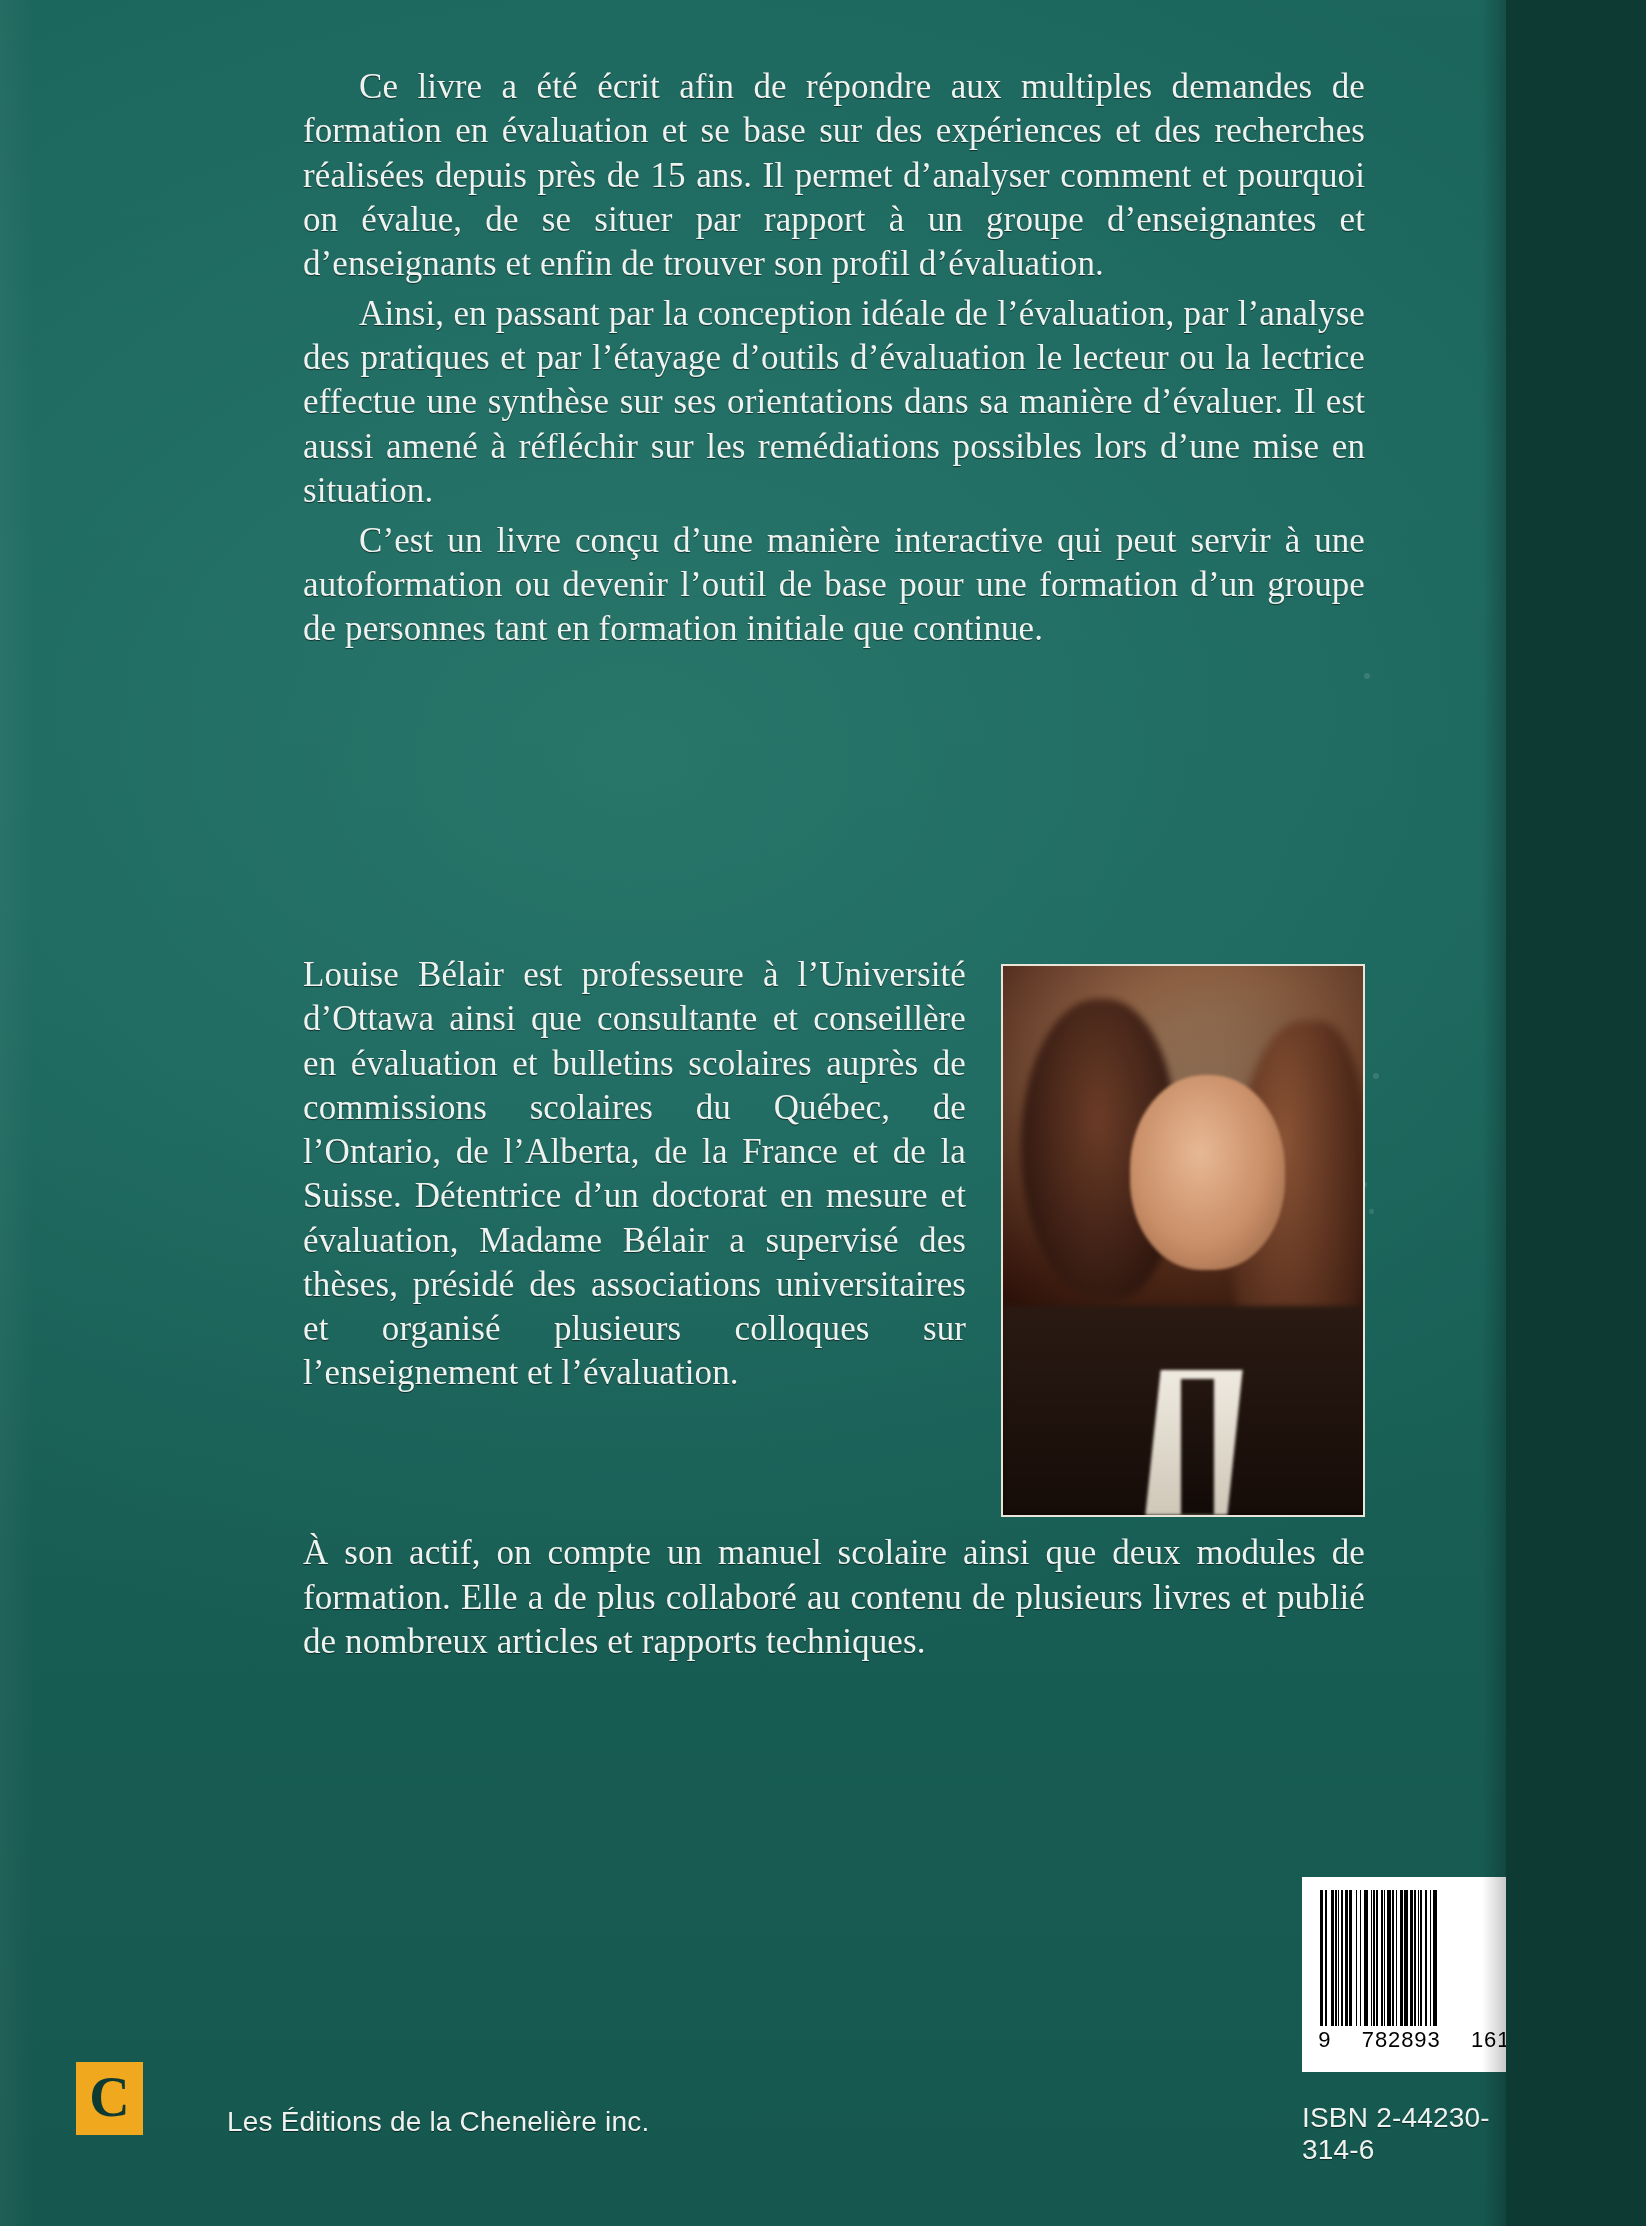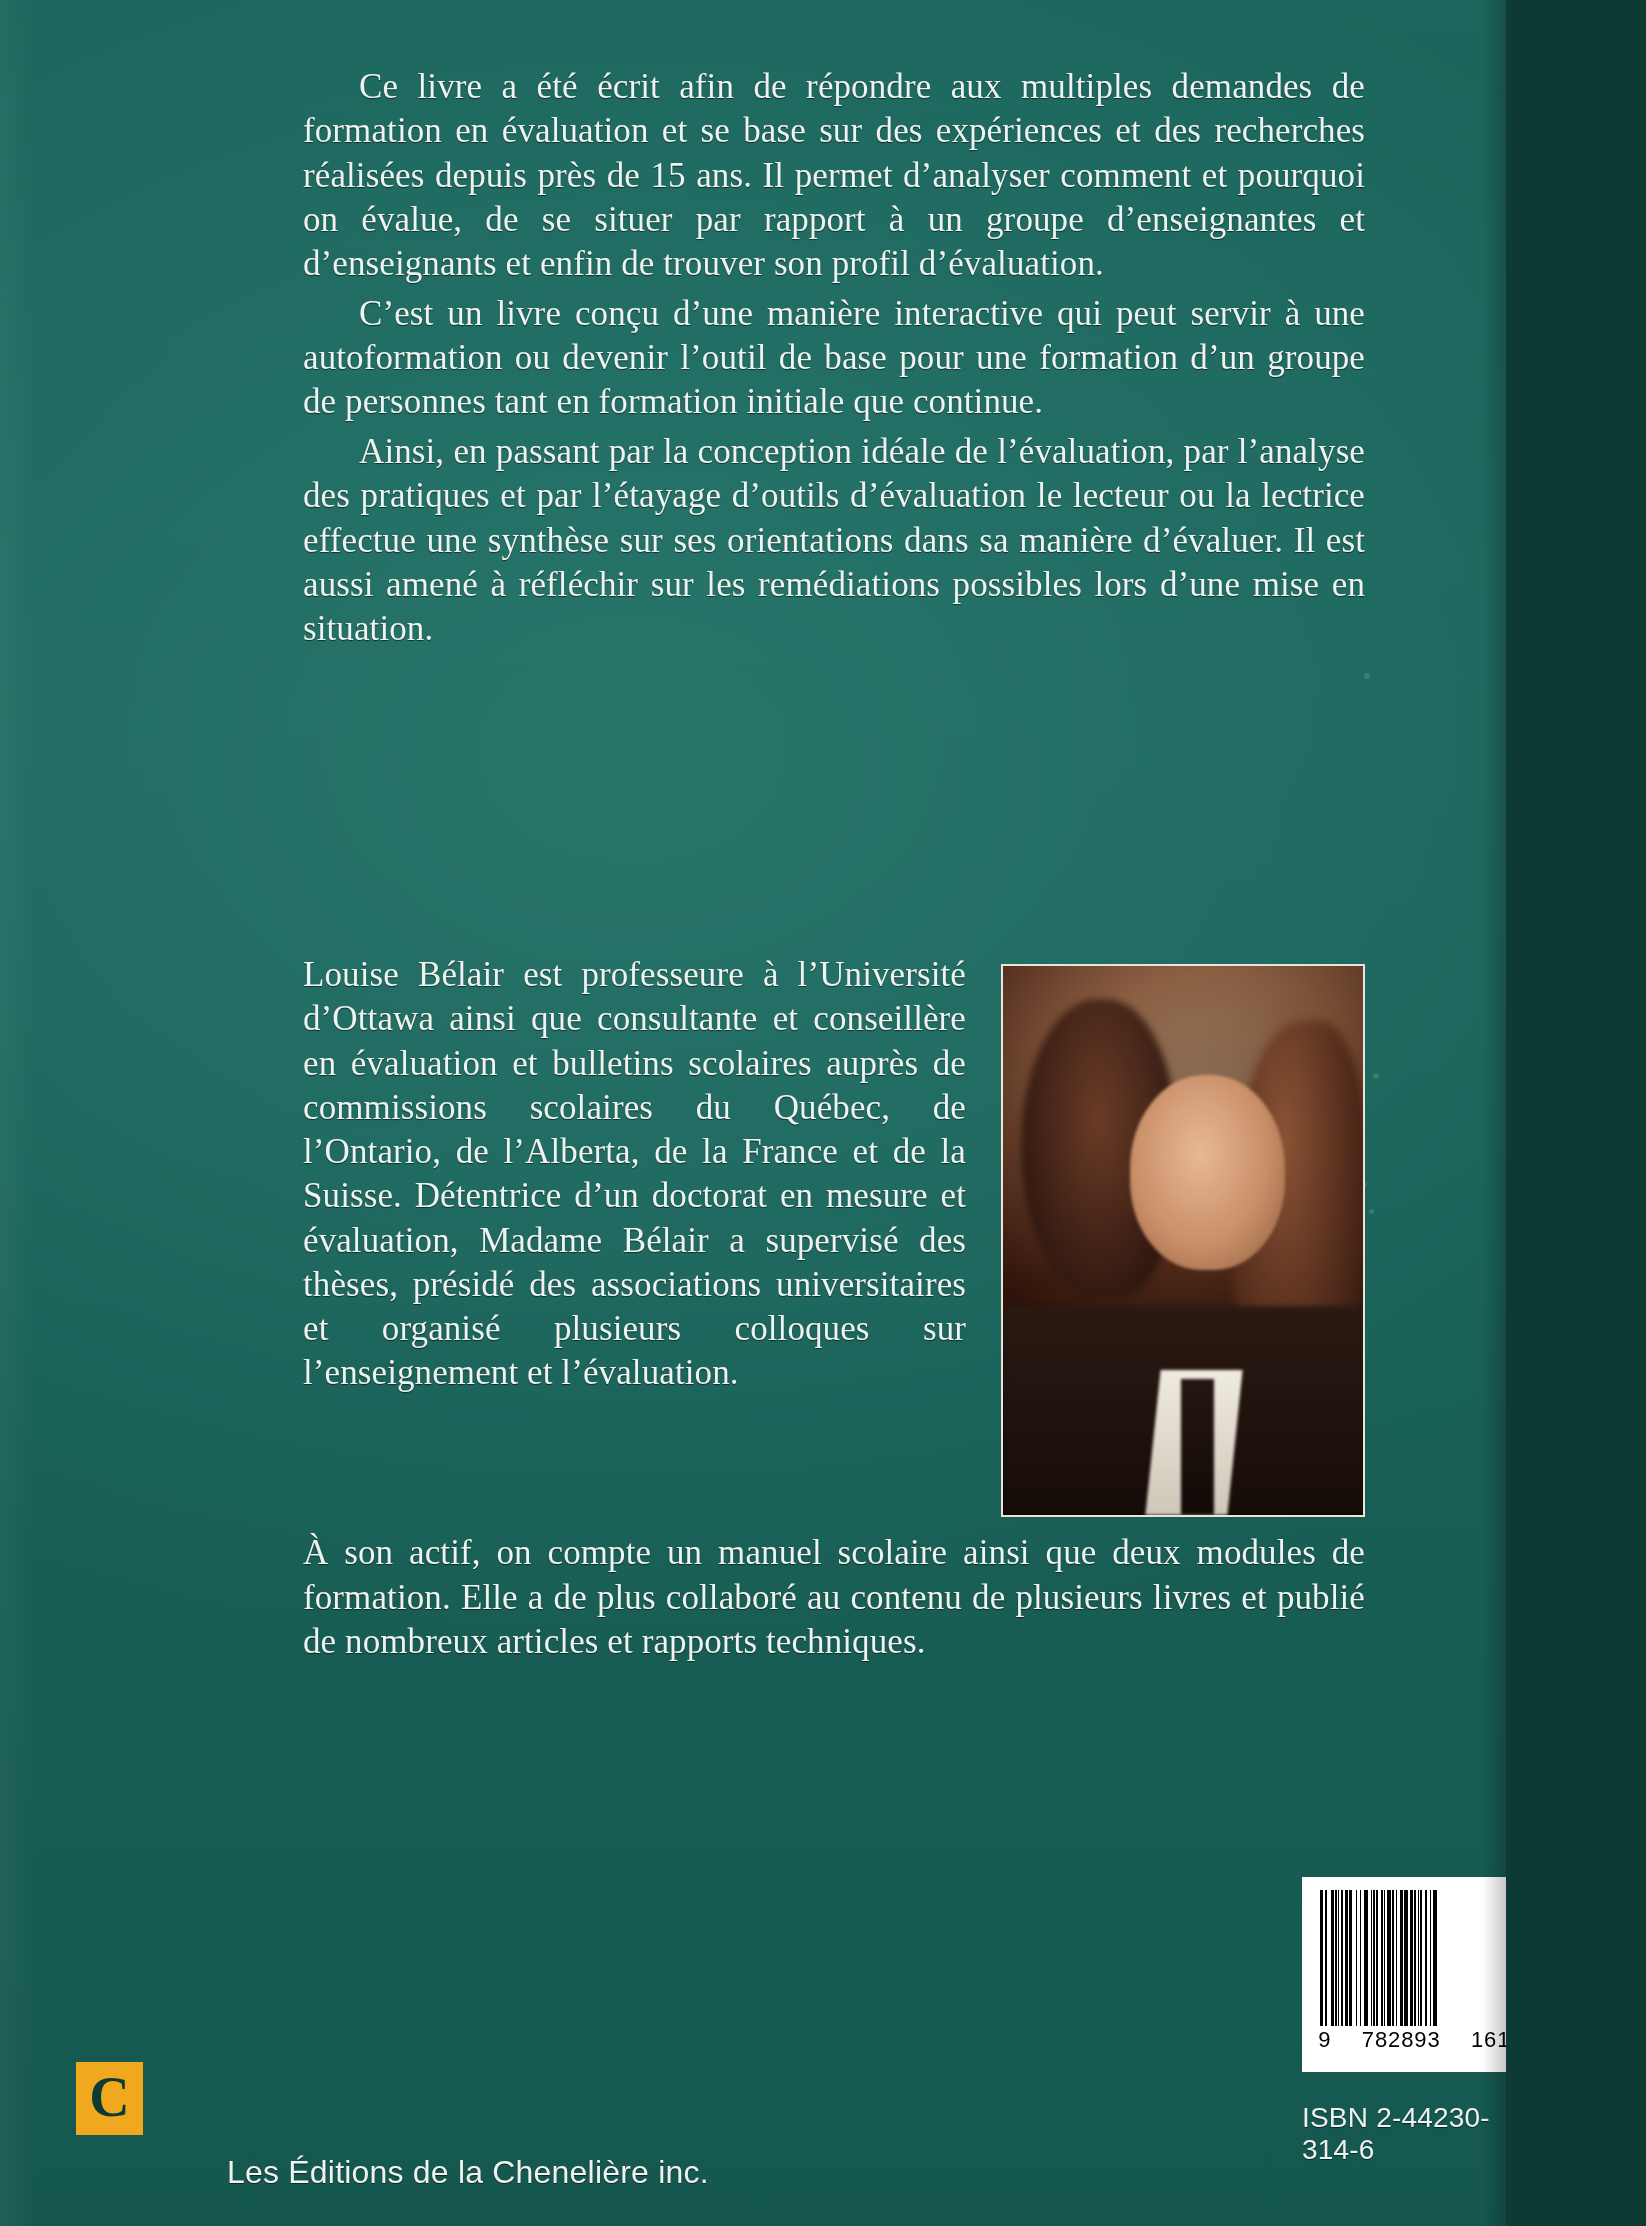--- a/index.html
+++ b/index.html
@@ -167,24 +167,23 @@
     font-weight: bold;
     line-height: 1;
     transform: translateY(-1.8px);
   }
   .publisher {
     position: absolute;
     left: 227px;
     top: 2106px;
     color: #eef3ef;
     font-family: "Liberation Sans", sans-serif;
-    font-size: 32px;
+    font-size: 28px;
     letter-spacing: 0.2px;
     text-shadow: 0 0.9px 0.9px rgba(0,0,0,0.55);
-    margin-top: 48px;
   }
 
   .barcode-box {
     position: absolute;
     left: 1302px;
     top: 1877px;
     width: 264px;
     height: 195px;
     background: #ffffff;
     padding: 12.7px 14.5px 5.5px 14.5px;
@@ -232,22 +231,22 @@
 
 <div class="cover">
 
   <div class="speck" style="left:1364px; top:673px; width:6.4px; height:6.4px;"></div>
   <div class="speck" style="left:1373px; top:1073px; width:5.5px; height:5.5px;"></div>
   <div class="speck" style="left:1362px; top:1182px; width:4.5px; height:4.5px;"></div>
   <div class="speck" style="left:1369px; top:1209px; width:4.5px; height:4.5px;"></div>
 
   <div class="blurb">
     <p>Ce livre a été écrit afin de répondre aux multiples demandes de formation en évaluation et se base sur des expériences et des recherches réalisées depuis près de 15 ans. Il permet d’analyser comment et pourquoi on évalue, de se situer par rapport à un groupe d’enseignantes et d’enseignants et enfin de trouver son profil d’évaluation.</p>
+    <p>Ainsi, en passant par la conception idéale de l’évaluation, par l’analyse des pratiques et par l’étayage d’outils d’évaluation le lecteur ou la lectrice effectue une synthèse sur ses orientations dans sa manière d’évaluer. Il est aussi amené à réfléchir sur les remédiations possibles lors d’une mise en situation.</p>
     <p>C’est un livre conçu d’une manière interactive qui peut servir à une autoformation ou devenir l’outil de base pour une formation d’un groupe de personnes tant en formation initiale que continue.</p>
-    <p>Ainsi, en passant par la conception idéale de l’évaluation, par l’analyse des pratiques et par l’étayage d’outils d’évaluation le lecteur ou la lectrice effectue une synthèse sur ses orientations dans sa manière d’évaluer. Il est aussi amené à réfléchir sur les remédiations possibles lors d’une mise en situation.</p>
   </div>
 
   <div class="author-block">
     <div class="author-photo">
       <div class="bg-light"></div>
       <div class="hair-left"></div>
       <div class="hair-right"></div>
       <div class="face"></div>
       <div class="body"></div>
       <div class="collar"></div>

